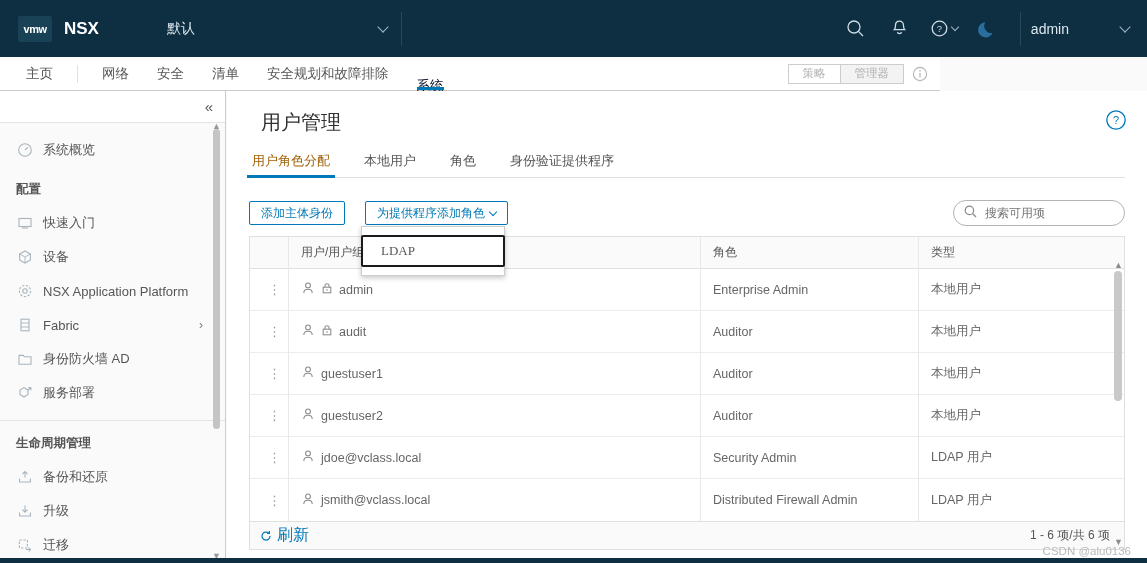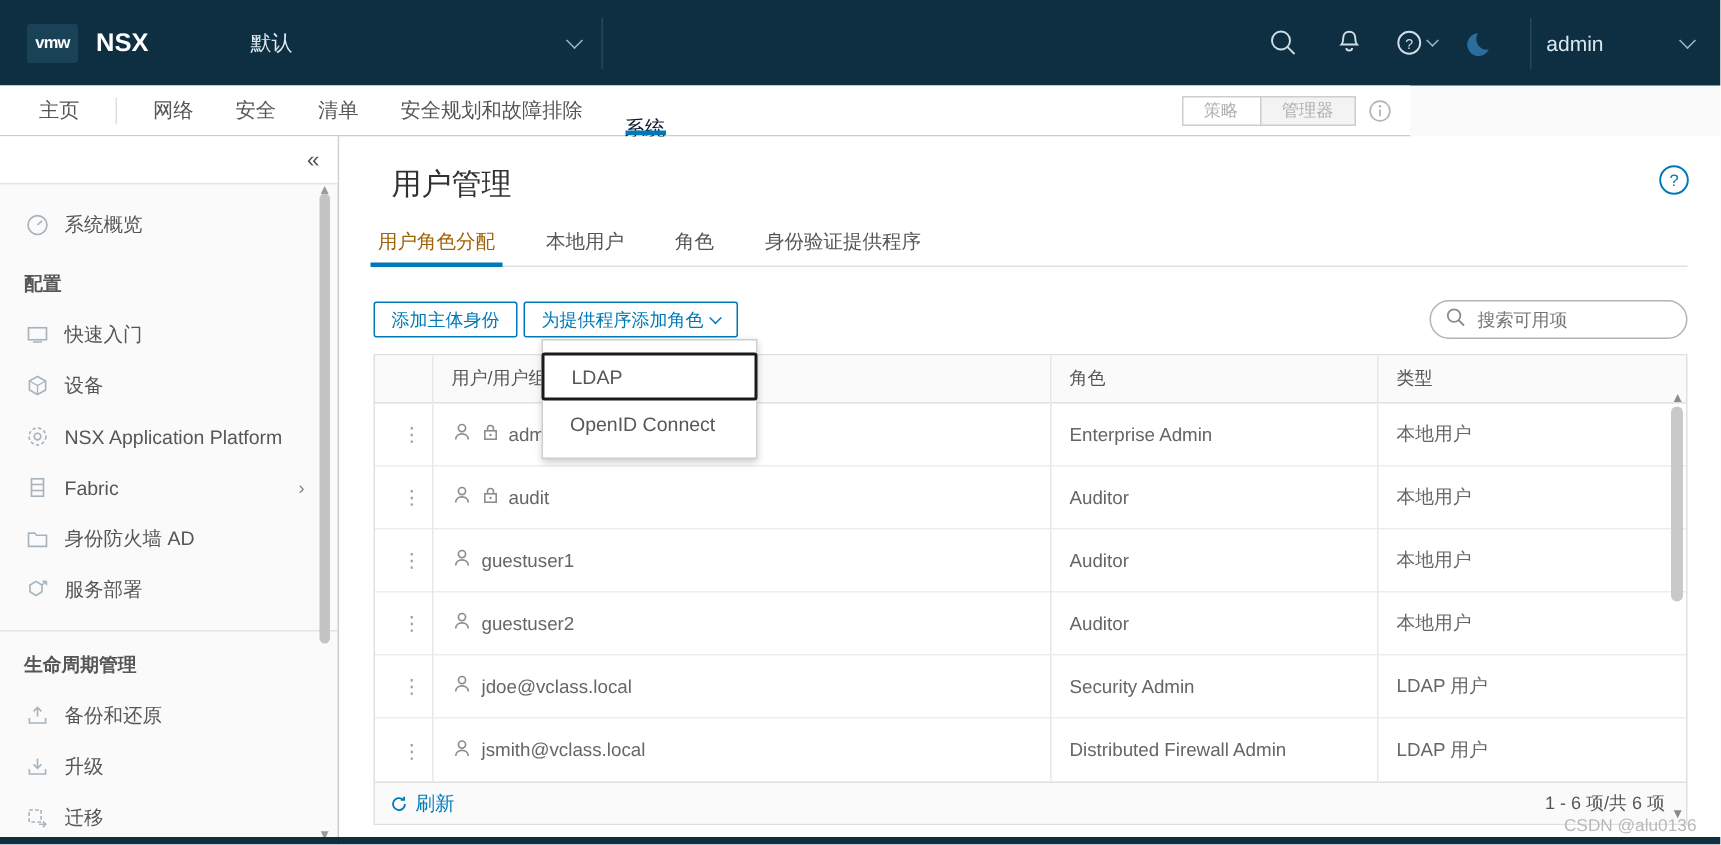--- a/index.html
+++ b/index.html
@@ -156,21 +156,21 @@
   #toolbar {
     margin:22px 0 0 22px; display:flex; align-items:center;
     width:876px; position:relative;
   }
   .obtn {
     height:24px; padding:0 11px; border:1px solid #0079b8;
     background:#ffffff; color:#0079b8; font-size:12px;
     display:flex; align-items:center; cursor:pointer; border-radius:2px;
     font-family:"Liberation Sans", sans-serif; white-space:nowrap;
   }
-  #btn-add-role { margin-left:4px; gap:5px; }
+  #btn-add-role { margin-left:20px; gap:5px; }
   .chev-sm {
     display:inline-block; width:6px; height:6px;
     border-right:1.3px solid #0079b8; border-bottom:1.3px solid #0079b8;
     transform:rotate(45deg); margin-bottom:3px;
   }
   #toolbar-spacer { flex:1; }
   #searchbox {
     width:172px; height:26px; border:1px solid #b3b3b3; border-radius:13px;
     display:flex; align-items:center; padding:0 10px; background:#ffffff;
   }
@@ -182,21 +182,21 @@
 
   
   #dropdown {
     position:absolute; left:112px; top:26px; width:144px;
     background:#ffffff; border:1px solid #cdcdcd;
     box-shadow:0 2px 5px rgba(0,0,0,0.22); z-index:50;
     padding:8px 0;
   }
   .dd-item {
     height:30px; display:flex; align-items:center; padding-left:18px;
-    font-size:13px; color:#565656; cursor:pointer;
+    font-size:13px; color:#565656; cursor:pointer;font-family:Liberation Serif, serif;
   }
   .dd-item.focused {
     border:2px solid #1b1b1b; margin:0 -1px; height:32px;
     border-radius:2px;
   }
 
   
   #table-wrap {
     margin:10px 0 0 22px; width:876px; border:1px solid #e0e0e0;
     background:#ffffff; position:relative;
@@ -236,21 +236,21 @@
   }
   #tbl-scroll-up { top:24px; }
   #tbl-scroll-dn { bottom:2px; }
   #tfoot {
     display:flex; align-items:center; height:28px;
     border-top:1px solid #e0e0e0; background:#fafafa;
     padding:0 14px 0 10px;
   }
   #refresh-link {
     display:flex; align-items:center; gap:5px;
-    color:#0079b8; font-size:13px; cursor:pointer;justify-content:space-between;
+    color:#0079b8; font-size:16px; cursor:pointer;justify-content:space-between;
   }
   #tfoot-spacer { flex:1; }
   #page-count { font-size:12px; color:#565656;text-align:right; }
   #watermark {
     position:absolute; right:16px; bottom:6px;
     font-size:11.5px; color:#b9b9b9;
   }
   #bottom-strip {
     position:absolute; left:0; bottom:0; width:1147px; height:5px;
     background:#0e2e41;
@@ -489,21 +489,20 @@
         <svg width="13" height="13" viewBox="0 0 13 13">
             <circle cx="5.4" cy="5.4" r="4.2" fill="none" stroke="#8a8a8a" stroke-width="1.2"></circle>
             <line x1="8.5" y1="8.5" x2="12" y2="12" stroke="#8a8a8a" stroke-width="1.2"></line>
           </svg>
       </span>
       <input id="search-input" type="text" placeholder="搜索可用项" style="">
     </div>
 
     <div id="dropdown">
       <div class="dd-item focused">LDAP</div>
-      <div class="dd-item">OpenID Connect</div>
     </div>
   </div>
 
   <div id="table-wrap">
     <div id="thead">
       <div class="th c-menu"></div>
       <div class="th c-user">用户/用户组</div>
       <div class="th c-role">角色</div>
       <div class="th c-type">类型</div>
     </div>

